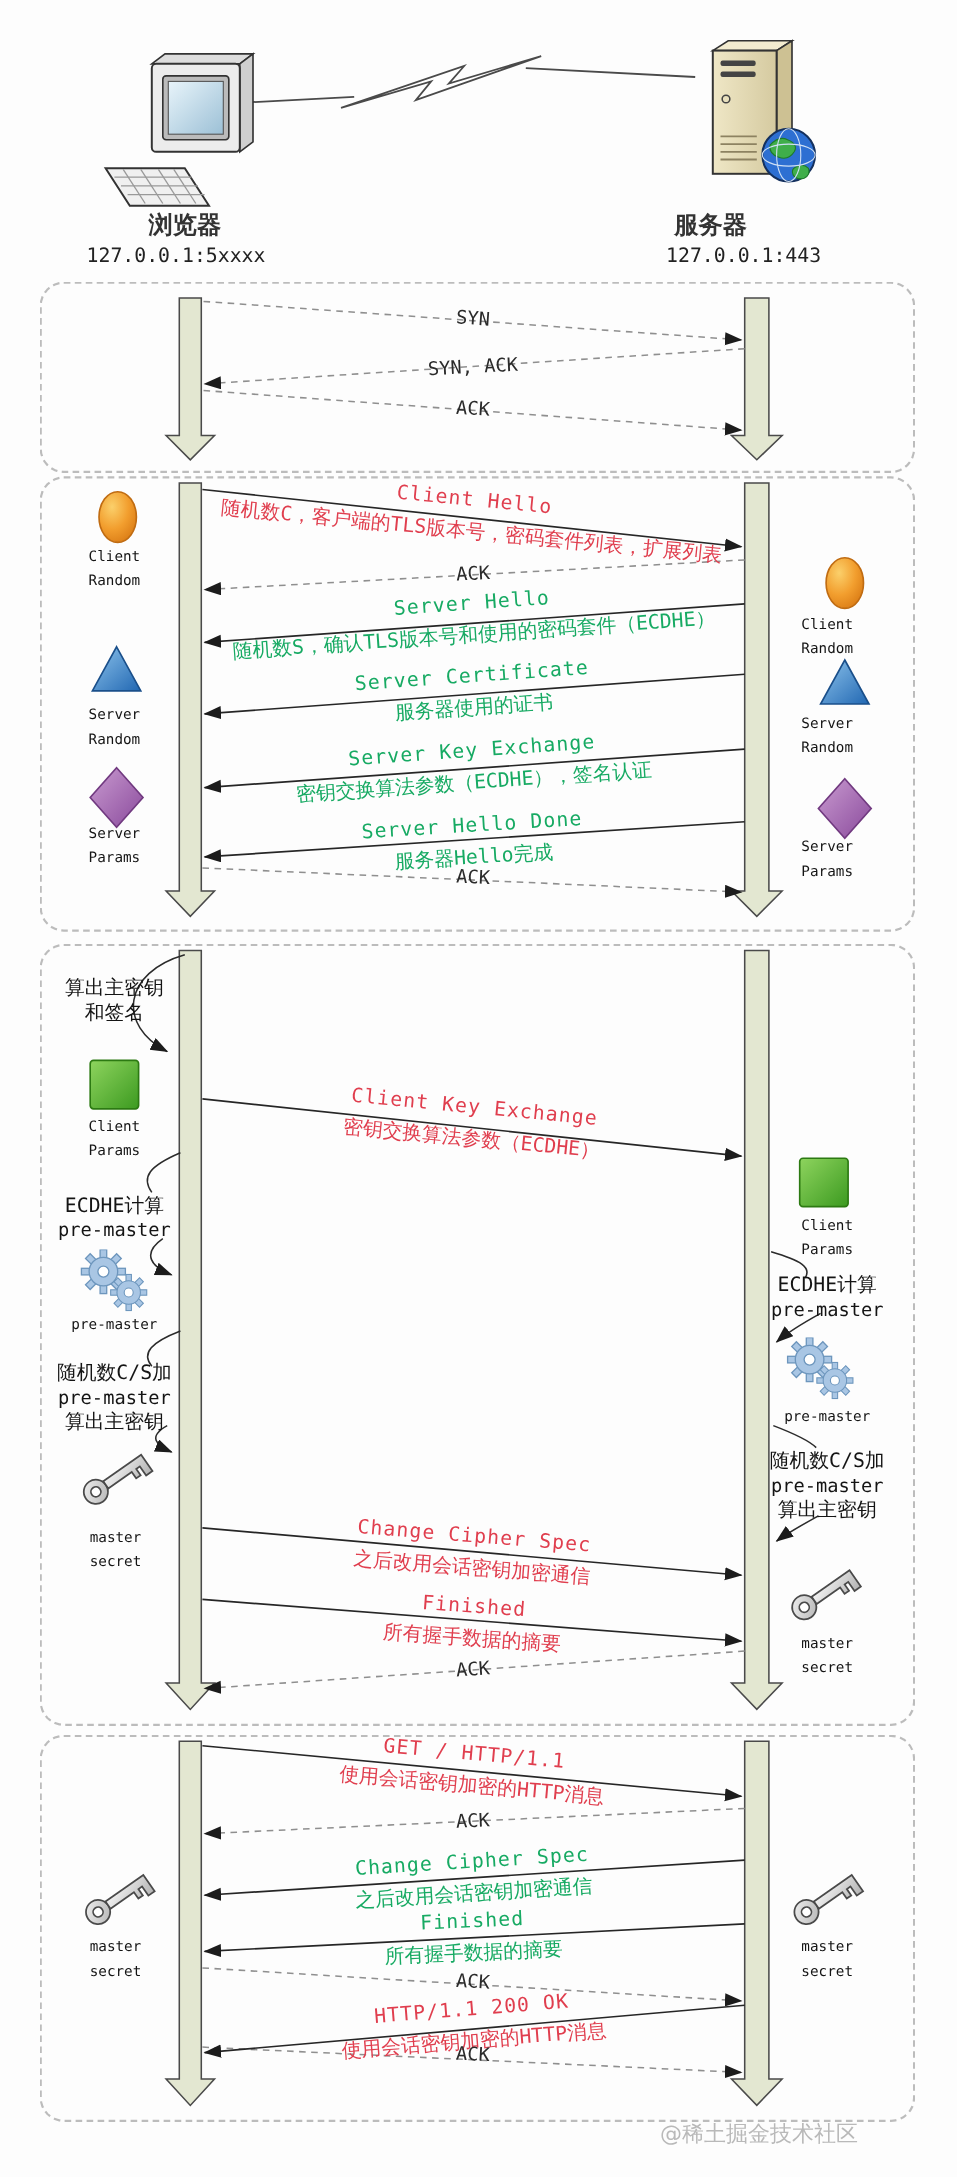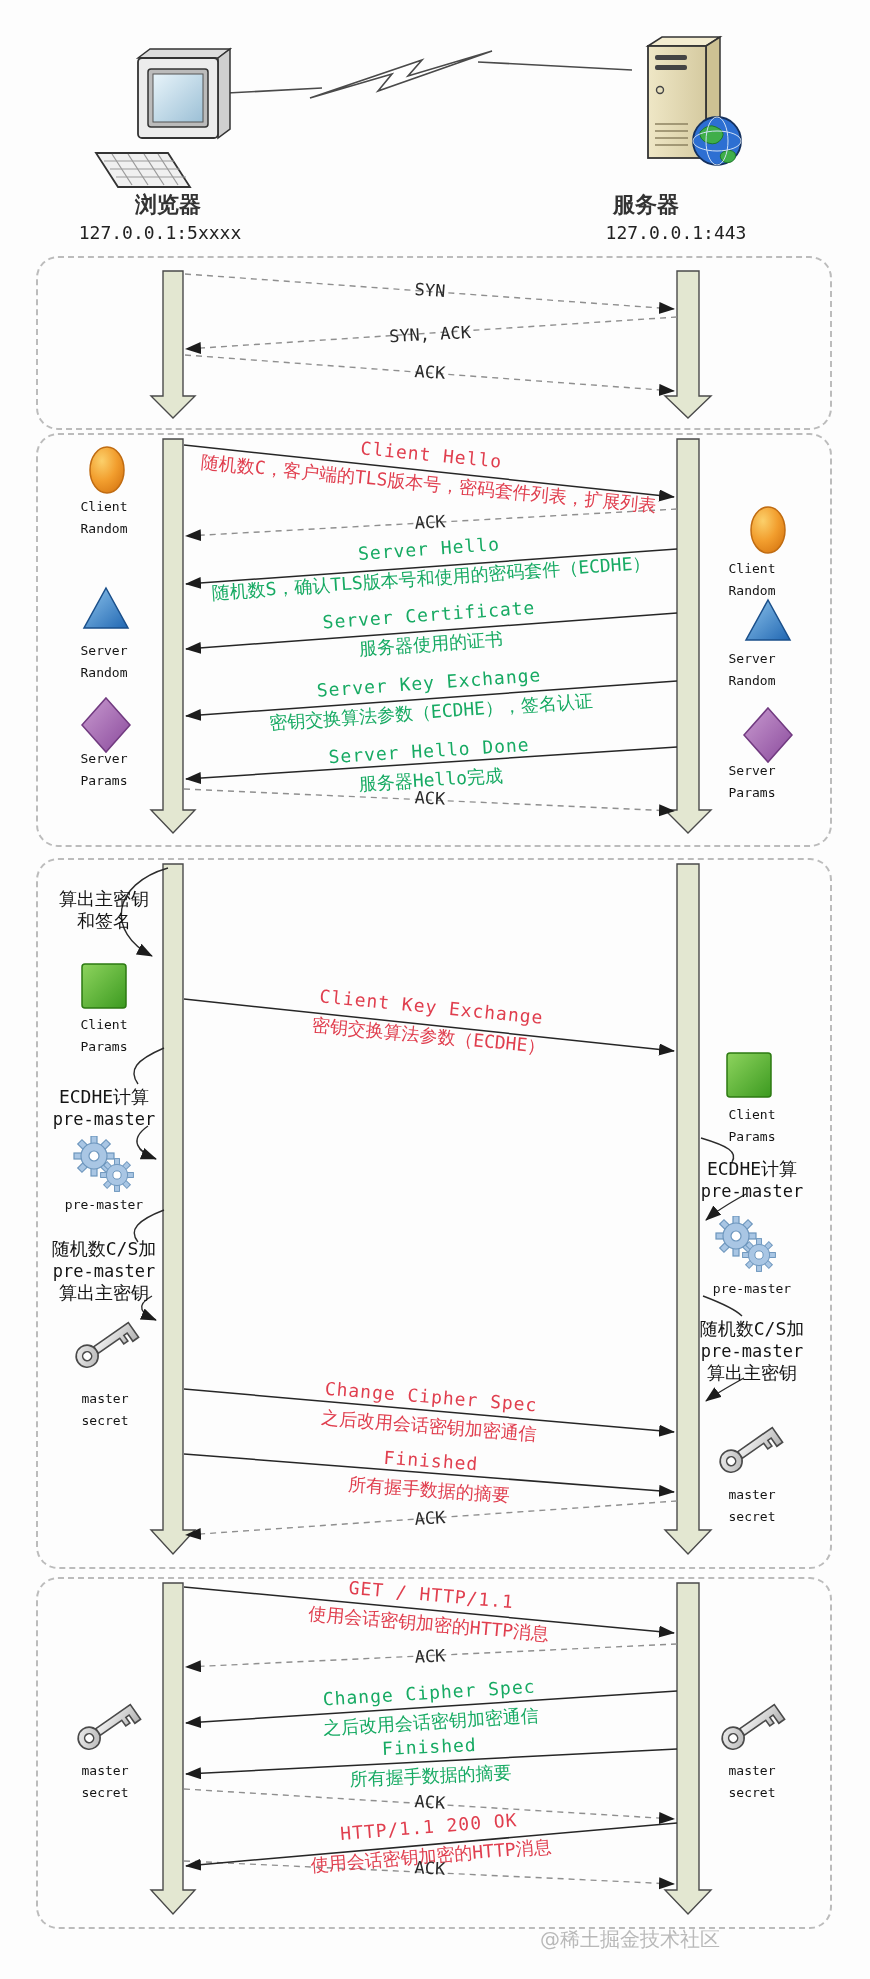--- a/index.html
+++ b/index.html
@@ -13,21 +13,21 @@
   .msg .s{font-size:18px;font-weight:500;line-height:22px;margin-top:7px;}
   .ack{position:absolute;left:180px;width:500px;text-align:center;z-index:4;
        font-size:17px;font-weight:500;color:#2b2b2b;line-height:20px;}
   .side{position:absolute;text-align:center;color:#141414;z-index:4;
         font-size:13px;font-weight:500;line-height:22px;}
   .side.cjk{font-size:18px;}
   .c-red{color:#e03e4e;}
   .c-green{color:#17aa63;}
   .hdr-label{position:absolute;text-align:center;font-size:22px;font-weight:600;color:#333;z-index:4;}
   .hdr-addr{position:absolute;text-align:center;font-size:18px;font-weight:500;color:#222;z-index:4;}
-  .watermark{position:absolute;left:540px;top:1926px;width:300px;text-align:left;
+  .watermark{position:absolute;left:540px;top:1926px;width:300px;text-align:center;
              font-size:20px;color:#b9b9b9;z-index:4;font-family:"DejaVu Sans","Liberation Sans",sans-serif;}
 </style>
 </head>
 <body>
 
 <div id="stage">
 
   <svg width="0" height="0" style="position:absolute">
     <defs>
       <marker id="ah" markerUnits="userSpaceOnUse" markerWidth="18" markerHeight="14" refX="15" refY="6" orient="auto">

